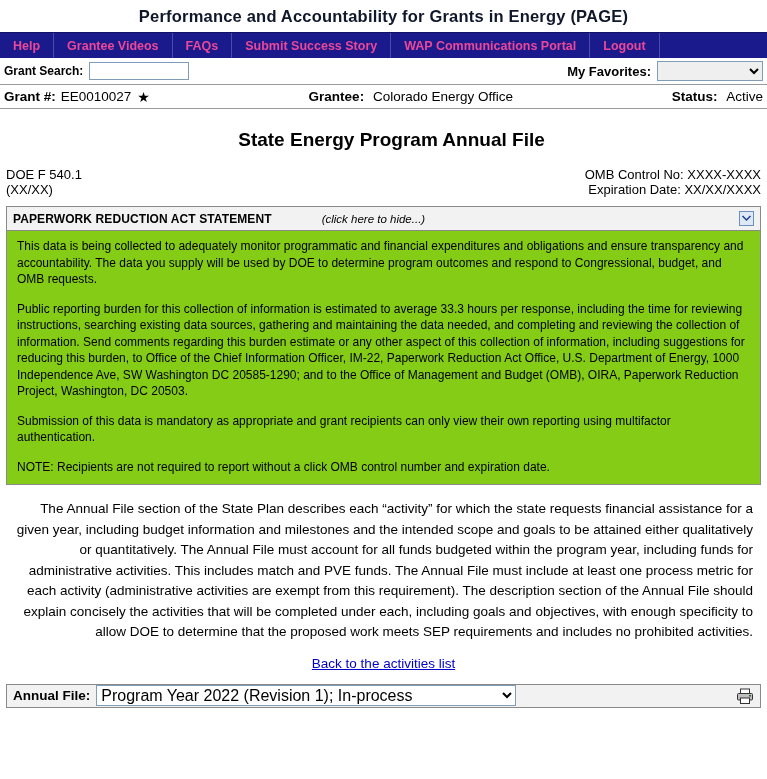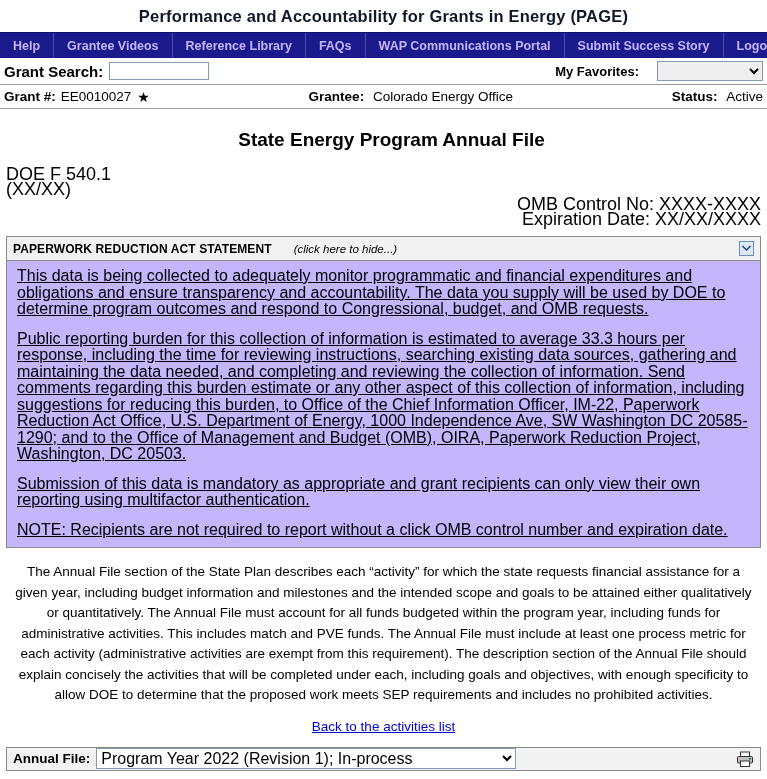--- a/index.html
+++ b/index.html
@@ -28,21 +28,21 @@
   
   .navbar {
     background: #1a1a8c;
     height: 26px;
     display: flex;
     align-items: stretch;
     position: relative;
     border-top: 1px solid #111166;
   }
   .navbar .nav-item {
-    color: #c4b5fd;
+    color: #ec4899;
     font-size: 12.5px;
     font-weight: bold;
     display: flex;
     align-items: center;
     padding: 0 13px;
     white-space: nowrap;
     cursor: pointer;
     border-right: 1px solid #4a4aa8;
   }
   .navbar .nav-item:first-child { border-left: none; }
@@ -51,33 +51,33 @@
   
   .searchbar {
     display: flex;
     align-items: center;
     height: 27px;
     border-bottom: 1px solid #9a9a9a;
     padding: 0 4px;
   }
   .searchbar label {
     font-weight: bold;
-    font-size: 15px;
+    font-size: 12px;
     margin-right: 6px;
   }
   .searchbar input[type=text] {
     width: 100px;
     height: 18px;
     font-family: "Liberation Sans", sans-serif;
     font-size: 12px;
     border: 1px solid #7f9db9;
     padding: 1px 2px;
   }
   .searchbar .grow { flex: 1; }
-  .fav-label { font-weight: bold; font-size: 13px; margin-right: 18px; }
+  .fav-label { font-weight: bold; font-size: 13px; margin-right: 6px; }
   .searchbar select {
     width: 106px;
     height: 20px;
     font-family: "Liberation Sans", sans-serif;
     font-size: 12px;
     border: 1px solid #7f9db9;
   }
 
   
   .grantbar {
@@ -100,66 +100,65 @@
     font-size: 19px;
     font-weight: bold;
     padding: 20px 0 16px 16px;
   }
 
   
   .form-meta {
     display: flex;
     justify-content: space-between;
     padding: 0 6px;
-    font-size: 18px;
+    font-size: 13px;
     line-height: 15px;
-    flex-direction: column;
   }
   .form-meta .right { text-align: right; }
 
   
   .pra-box {
     margin: 9px 6px 0 6px;
     border: 1px solid #8a8a8a;
     background: #f2f2f2;
   }
   .pra-header {
     display: flex;
     align-items: center;
     padding: 4px 6px;
     border-bottom: 1px solid #8a8a8a;
     background: #f2f2f2;
     cursor: pointer;
+    gap: 28px;
   }
   .pra-header .ttl { font-size: 12px; font-weight: bold; letter-spacing: 0.1px; }
   .pra-header .hint { font-size: 11.5px; font-style: italic; margin-left: 22px; }
   .pra-header .grow { flex: 1; }
   .chev-box {
     width: 15px; height: 15px;
     background: #dfe9f5;
     border: 1px solid #6c8ebf;
     display: flex; align-items: center; justify-content: center;
     cursor: pointer;
   }
   .pra-body {
-    background: #c4b5fd;
+    background: #84cc16;
     padding: 7px 10px 9px 10px;
-    font-size: 16px;
+    font-size: 12px;
     line-height: 16.5px;
-    text-decoration: underline;
   }
   .pra-body p { margin: 0 0 13px 0; }
   .pra-body p:last-child { margin-bottom: 0; }
 
   
   .description {
     margin: 14px 14px 0 14px;
     font-size: 13.5px;
     line-height: 20.5px;
-    text-align: center;
+    text-align: right;
   }
 
   
   .back-link-wrap {
     text-align: center;
     padding: 13px 0 7px 0;
   }
   .back-link {
     color: #0000cc;
     text-decoration: underline;
@@ -190,24 +189,23 @@
   .printer-icon { cursor: pointer; display: flex; align-items: center; }
 </style>
 </head>
 <body>
 
 <div class="app-title">Performance and Accountability for Grants in Energy (PAGE)</div>
 
 <div class="navbar">
   <div class="nav-item">Help</div>
   <div class="nav-item">Grantee Videos</div>
-  <div class="nav-item">Reference Library</div>
   <div class="nav-item">FAQs</div>
+  <div class="nav-item">Submit Success Story</div>
   <div class="nav-item">WAP Communications Portal</div>
-  <div class="nav-item">Submit Success Story</div>
   <div class="nav-item">Logout</div>
   <div class="nav-spacer"></div>
 
 </div>
 
 <div class="searchbar">
   <label>Grant Search:</label>
   <input type="text" class="search-input" placeholder="" style="">
   <div class="grow"></div>
   <span class="fav-label">My Favorites:</span>

